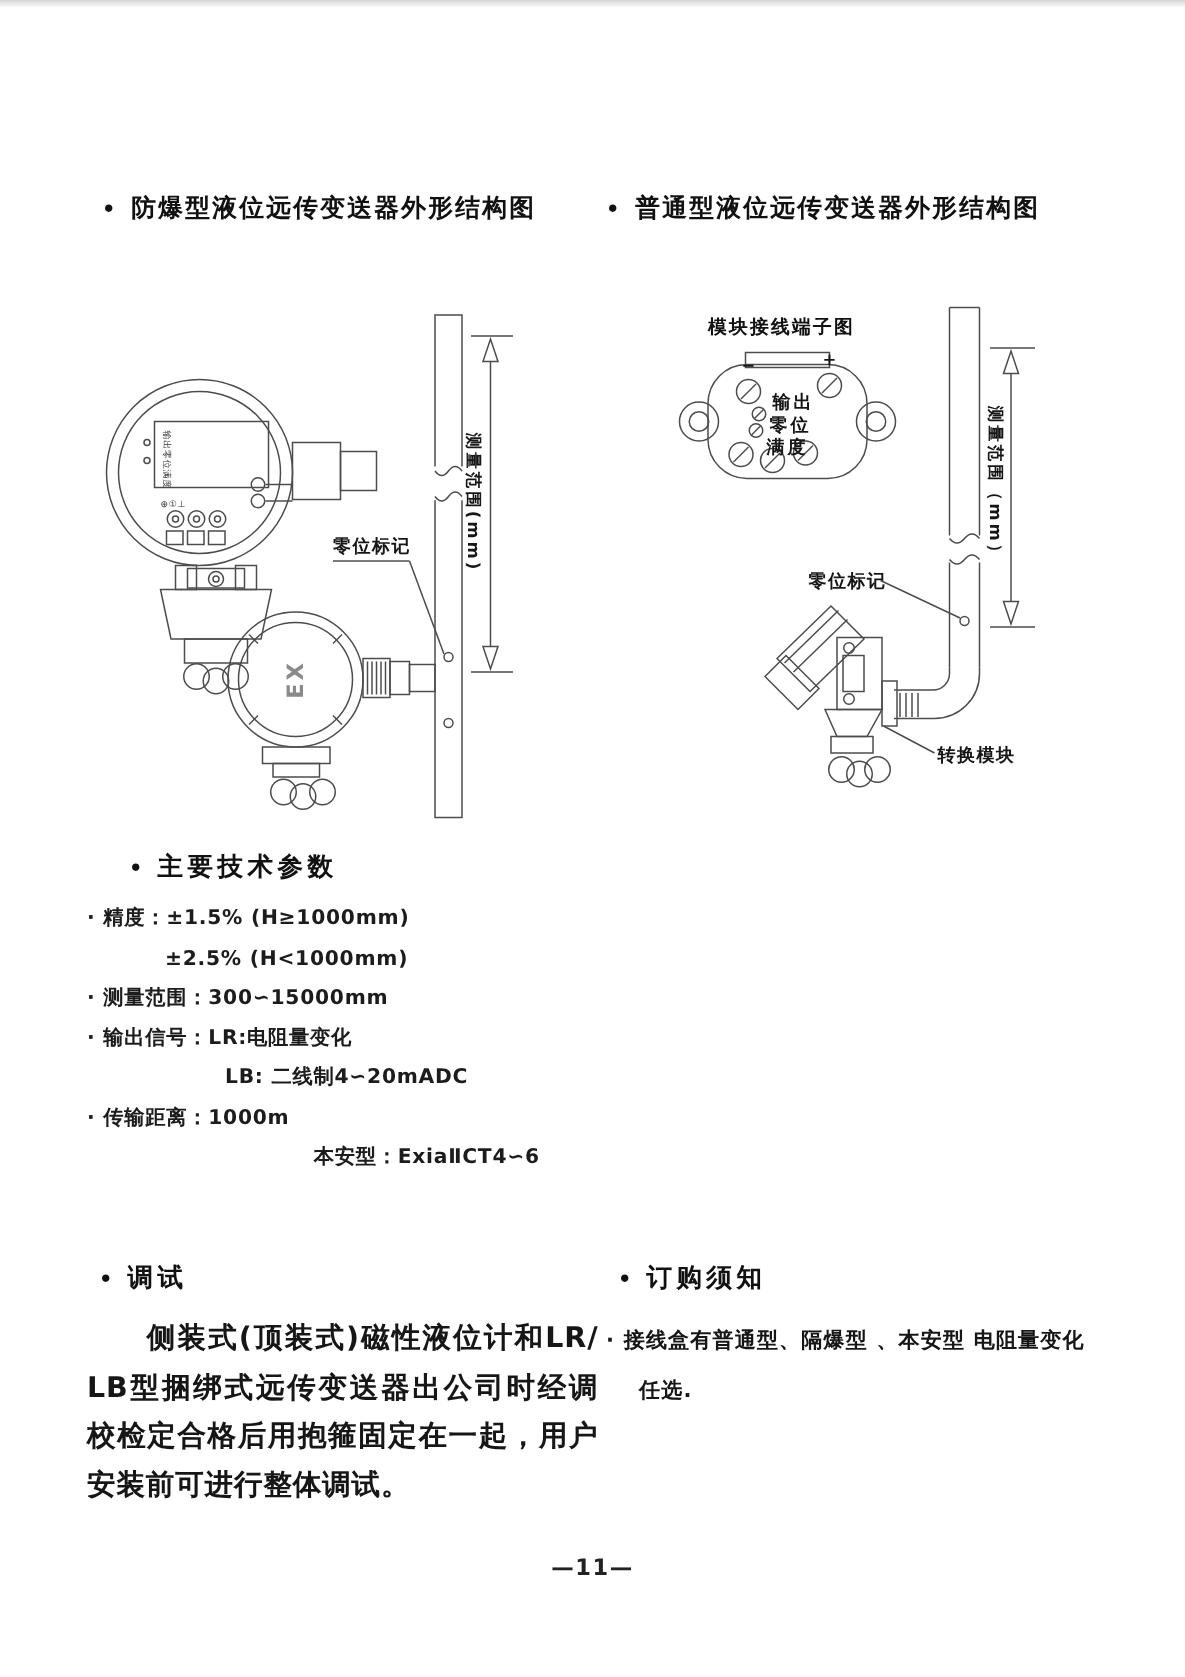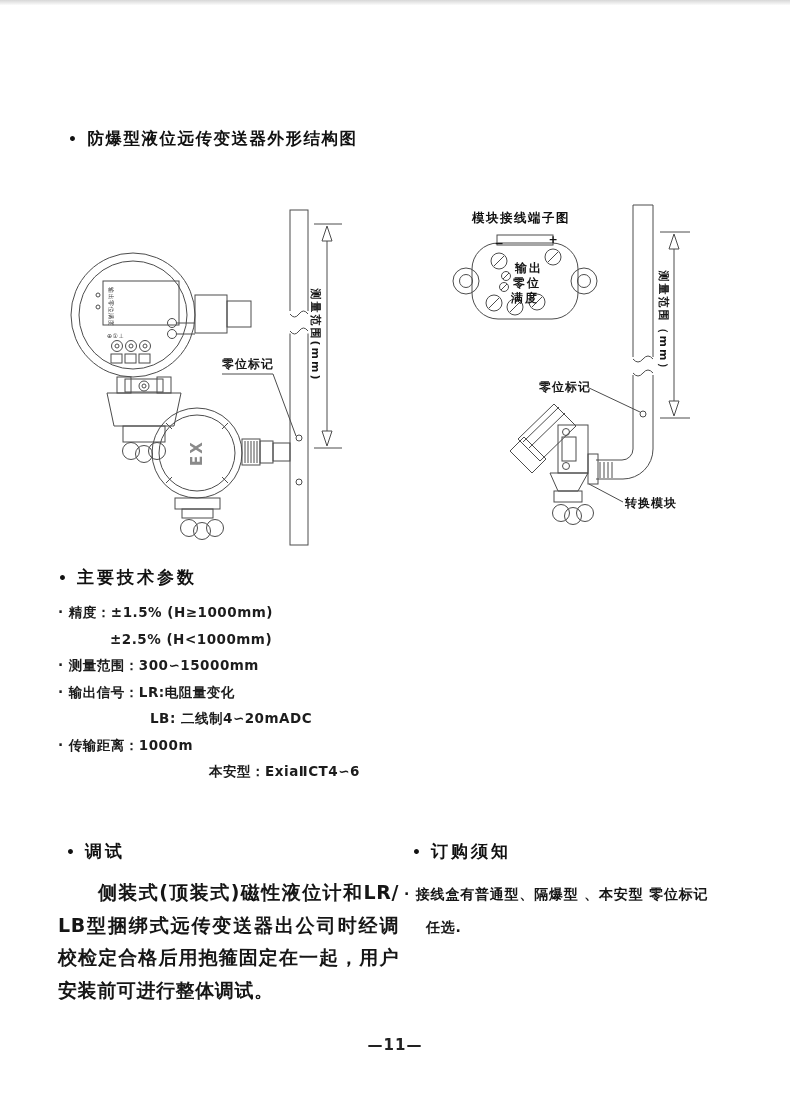--- a/index.html
+++ b/index.html
@@ -19,21 +19,21 @@
   .lineart { stroke:#4c4c4c; stroke-width:1; fill:none; }
   .dlabel { font-weight:700; font-size:12px; fill:#161616; stroke:none; letter-spacing:1px; }
   .dlabel-v { font-weight:700; font-size:11px; fill:#161616; stroke:none; letter-spacing:2px; }
   .dlabel-tiny { font-size:6px; fill:#333; stroke:none; letter-spacing:0.5px; }
   .ex-text { font-size:15px; fill:#8a8a8a; stroke:none; font-weight:700; letter-spacing:2px; }
   .sign { font-size:11px; fill:#161616; stroke:none; font-weight:700; }
   .term-label { font-size:12px; fill:#161616; stroke:none; font-weight:700; letter-spacing:2px; }
   .mod-title { font-size:12.5px; fill:#111; stroke:none; font-weight:700; letter-spacing:1.5px; }
 
   .params { position:absolute; left:58px; top:566px; width:350px; }
-  .params-heading { font-size:17px; font-weight:700; letter-spacing:3px; margin-bottom:10px; color:#111; }
+  .params-heading { font-size:17px; font-weight:700; letter-spacing:3px; margin-bottom:10px; color:#111;margin-left:28px; }
   .params-heading .blt { margin-right:10px; font-size:14px; letter-spacing:0; }
   .param-line { font-size:13.5px; font-weight:700; height:26.5px; line-height:26.5px;
                 letter-spacing:0.5px; white-space:nowrap; color:#1c1c1c; }
   .ind-a { padding-left:52px; }
   .ind-b { padding-left:92px; }
   .ind-c { padding-left:103px;text-align:center; }
 
   .note-right { position:absolute; left:402px; top:561px; width:347px;
                 font-size:14px; font-weight:600; line-height:27.3px; letter-spacing:0.8px;
                 text-align:justify; word-break:break-all; color:#161616; }
@@ -54,20 +54,23 @@
                  font-size:15px; font-weight:600; letter-spacing:1px; color:#222; }
 </style>
 </head>
 <body>
 
 <div class="page">
   <div class="top-edge"></div>
 
   <div class="heading h-left">
     <span class="blt">•</span><span>防爆型液位远传变送器外形结构图</span>
+  </div>
+  <div class="heading h-right">
+    <span class="blt">•</span><span>普通型液位远传变送器外形结构图</span>
   </div>
 
   <svg style="left:55px; top:195px;" width="350" height="370" viewBox="0 0 350 370">
     <g class="lineart">
 
       <g>
         <rect x="235" y="15" width="18" height="103"></rect>
         <rect x="233.5" y="116" width="21" height="7" fill="#fff" stroke="none"></rect>
         <path d="M235,119 q4.5,6 9,0 t9,0"></path>
         <rect x="235" y="134" width="18" height="216"></rect>
@@ -258,18 +261,18 @@
 
   <div class="sec-heading debug-head">
     <span class="blt">•</span><span>调试</span>
   </div>
   <div class="debug-body">侧装式(顶装式)磁性液位计和LR/LB型捆绑式远传变送器出公司时经调校检定合格后用抱箍固定在一起，用户安装前可进行整体调试。</div>
 
   <div class="sec-heading order-head">
     <span class="blt">•</span><span>订购须知</span>
   </div>
   <div class="order-body">
-    <div>· 接线盒有普通型、隔爆型 、本安型 零位标记</div>
+    <div>· 接线盒有普通型、隔爆型 、本安型 电阻量变化</div>
     <div class="order-line2">任选.</div>
   </div>
 
   <div class="page-number">—11—</div>
 </div>
 
 </body></html>

